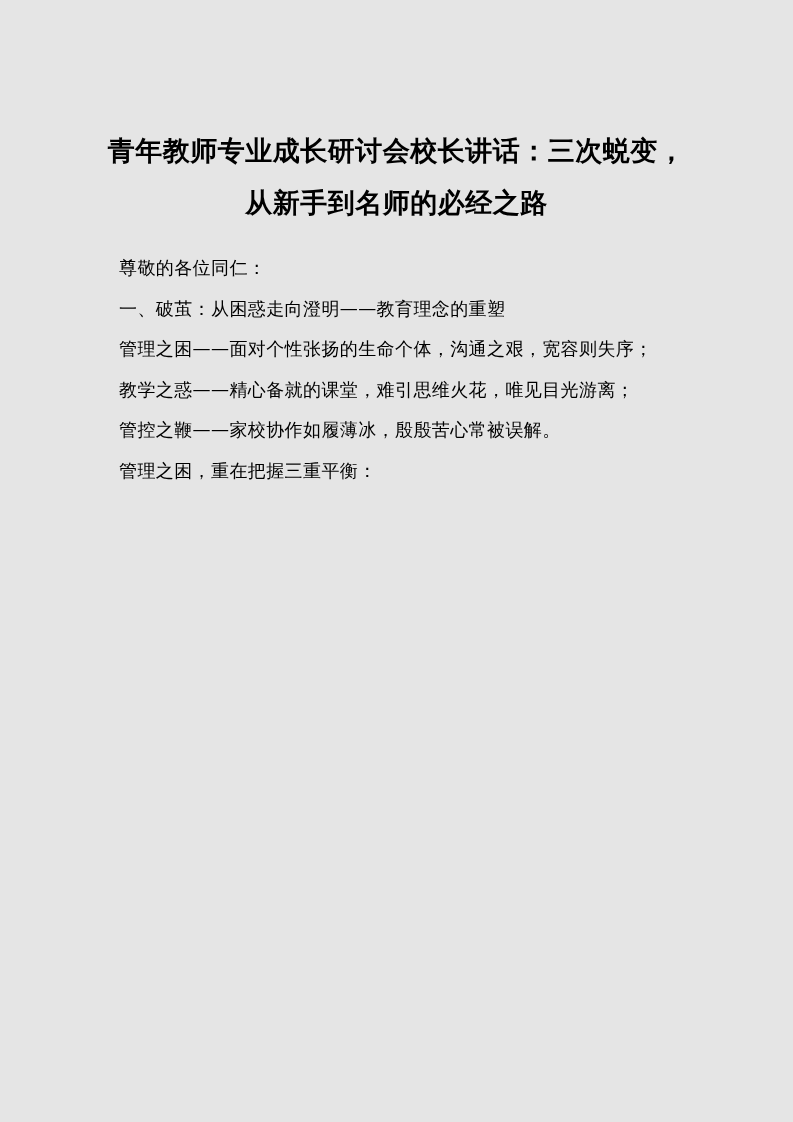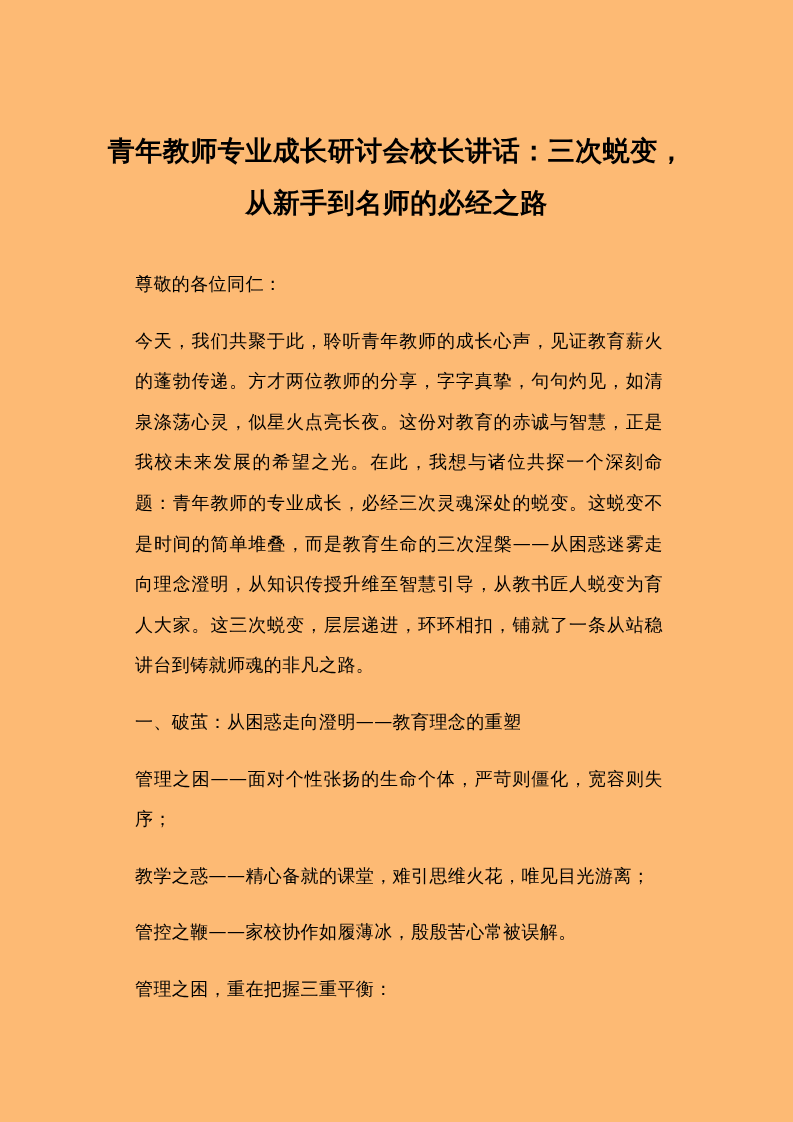--- a/index.html
+++ b/index.html
@@ -1,36 +1,35 @@
 <!DOCTYPE html>
 <html><head>
 <meta charset="utf-8">
 <style>
   html, body { margin: 0; padding: 0; background: #ffffff; }
   body { width: 793px; height: 1122px; position: relative; overflow: hidden; color: #000; }
-  .page { position: absolute; left: 0; top: 0; width: 793px; height: 1122px; background: #fdba74; }
+  .page { position: absolute; left: 0; top: 0; width: 793px; height: 1122px; background: #e5e5e5; }
   .title {
     position: absolute; left: 100px; width: 593px; top: 125px;
     text-align: center; font-family: "DejaVu Sans", sans-serif; font-weight: bold;
     font-size: 27px; line-height: 52px; letter-spacing: 0.5px;
   }
   .body {
     position: absolute; left: 119px; top: 248px; width: 560px;
     font-family: "DejaVu Serif", serif; font-size: 18px; line-height: 40.6px;
     letter-spacing: 0.4px;
   }
-  .body p { margin: 16px; padding: 0; text-align: justify; text-align-last: left; }
+  .body p { margin: 0; padding: 0; text-align: justify; text-align-last: left; }
 </style>
 </head>
 <body>
 
 <div class="page">
   <div class="title">青年教师专业成长研讨会校长讲话：三次蜕变，从新手到名师的必经之路</div>
   <div class="body">
     <p>尊敬的各位同仁：</p>
-    <p>今天，我们共聚于此，聆听青年教师的成长心声，见证教育薪火的蓬勃传递。方才两位教师的分享，字字真挚，句句灼见，如清泉涤荡心灵，似星火点亮长夜。这份对教育的赤诚与智慧，正是我校未来发展的希望之光。在此，我想与诸位共探一个深刻命题：青年教师的专业成长，必经三次灵魂深处的蜕变。这蜕变不是时间的简单堆叠，而是教育生命的三次涅槃——从困惑迷雾走向理念澄明，从知识传授升维至智慧引导，从教书匠人蜕变为育人大家。这三次蜕变，层层递进，环环相扣，铺就了一条从站稳讲台到铸就师魂的非凡之路。</p>
     <p>一、破茧：从困惑走向澄明——教育理念的重塑</p>
-    <p>管理之困——面对个性张扬的生命个体，严苛则僵化，宽容则失序；</p>
+    <p>管理之困——面对个性张扬的生命个体，沟通之艰，宽容则失序；</p>
     <p>教学之惑——精心备就的课堂，难引思维火花，唯见目光游离；</p>
     <p>管控之鞭——家校协作如履薄冰，殷殷苦心常被误解。</p>
     <p>管理之困，重在把握三重平衡：</p>
   </div>
 </div>
 
 </body></html>

